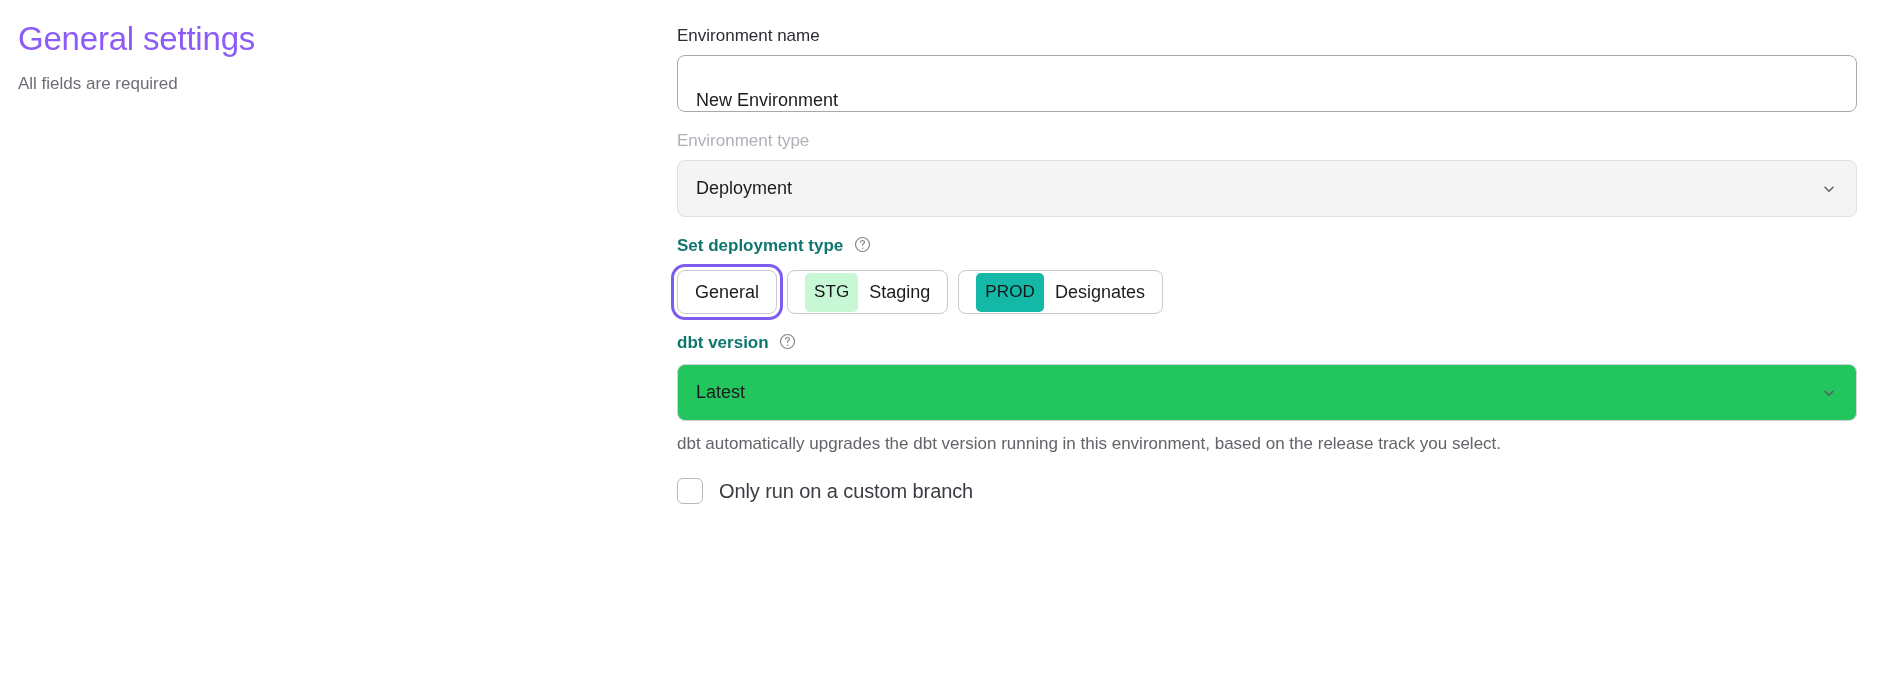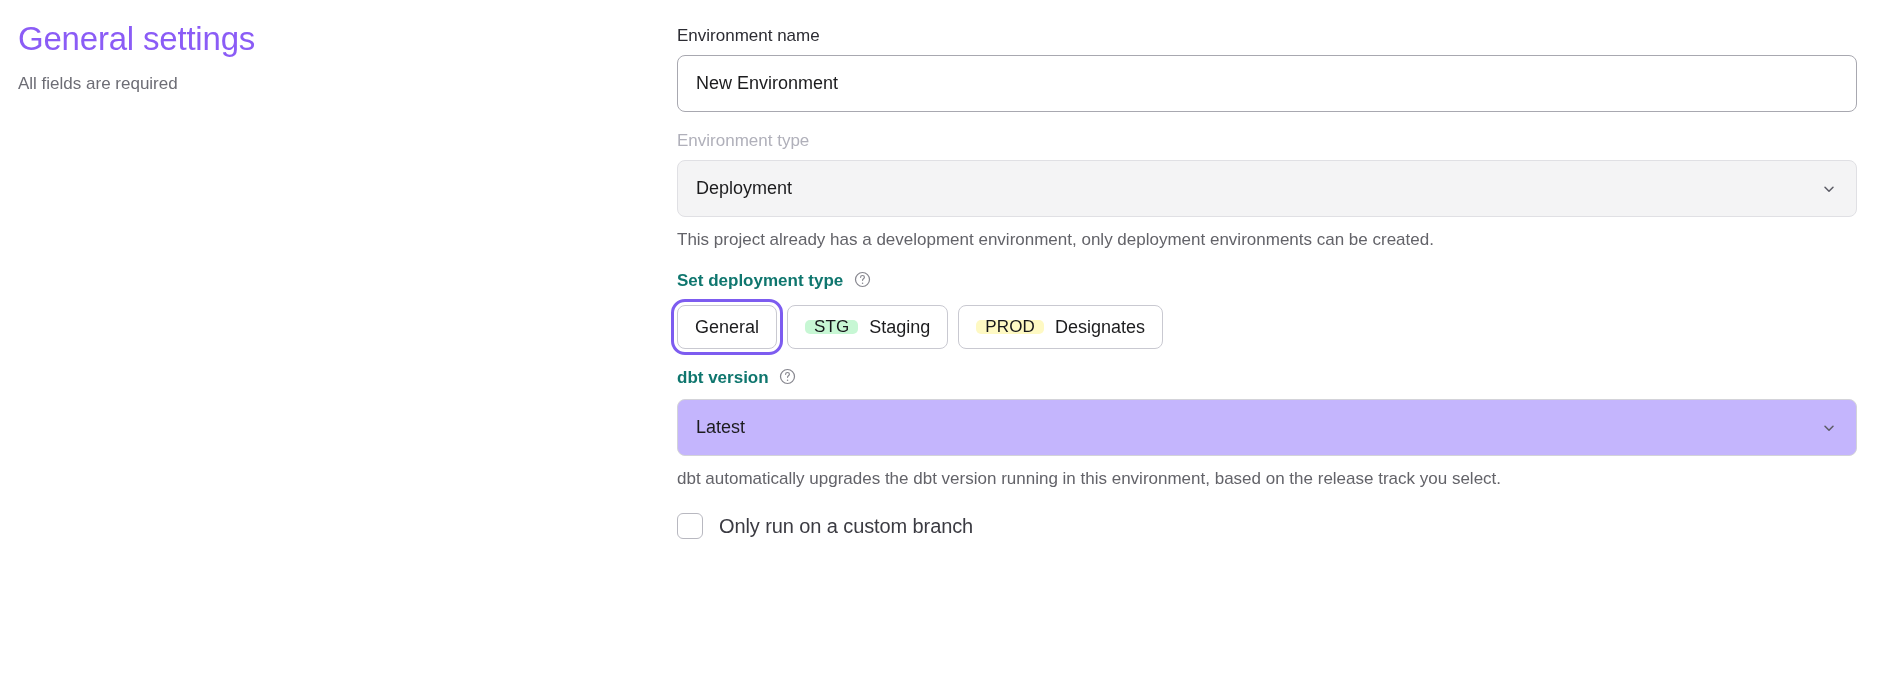--- a/index.html
+++ b/index.html
@@ -69,32 +69,32 @@
     margin-bottom: 0;
   }
 
   .text-input {
     width: 1180px;
     height: 57px;
     border: 1px solid #a8a8b0;
     border-radius: 8px;
     background: #ffffff;
     display: flex;
-    align-items: center;
+    align-items: flex-end;
     padding: 0 18px;
     font-size: 18px;
     color: #1c1c1e;
   }
 
   .select-box {
     width: 1180px;
     height: 57px;
     border: 1px solid #d3d3d9;
     border-radius: 8px;
-    background: #c4b5fd;
+    background: #22c55e;
     display: flex;
     align-items: center;
     justify-content: space-between;
     padding: 0 18px;
     font-size: 18px;
     color: #1c1c1e;
   }
   .select-box.disabled {
     background: #f4f4f5;
     border-color: #e0e0e4;
@@ -148,21 +148,21 @@
   }
   .seg-btn.focused {
     outline: 3px solid #7d5cf0;
     outline-offset: 3px;
     border-color: #c9c9d1;
   }
   .seg-badge {
     display: inline-flex;
     align-items: center;
     justify-content: center;
-    height: 14px;
+    height: 39px;
     padding: 0 9px;
     border-radius: 5px;
     font-size: 17px;
     font-weight: 400;
     color: #16161a;
     letter-spacing: 0.1px;
   }
 
   
   .check-row {
@@ -207,21 +207,20 @@
     <div class="field-block" style="margin-top:17px;">
       <label class="field-label disabled">Environment type</label>
       <div class="select-box disabled">
         <span>Deployment</span>
         <span class="chev">
           <svg width="14" height="14" viewBox="0 0 14 14" fill="none" stroke="currentColor" stroke-width="1.5" stroke-linecap="round" stroke-linejoin="round">
             <path d="M3 5.2 L7 9.2 L11 5.2"></path>
           </svg>
         </span>
       </div>
-      <div class="help-text" style="margin-top:11px;">This project already has a development environment, only deployment environments can be created.</div>
     </div>
 
     <div class="field-block" style="margin-top:17px;">
       <div>
         <span class="field-label strong">Set deployment type</span>
         <span class="help-icon">
           <svg width="17" height="17" viewBox="0 0 17 17" fill="none" stroke="currentColor" stroke-width="1.2">
             <circle cx="8.5" cy="8.5" r="7"></circle>
             <path d="M6.6 6.3c0-1.05.86-1.8 1.9-1.8s1.9.75 1.9 1.75c0 1.6-1.85 1.5-1.85 3.05" stroke-linecap="round"></path>
             <circle cx="8.55" cy="12.2" r="0.75" fill="currentColor" stroke="none"></circle>
@@ -234,21 +233,21 @@
         <button class="seg-btn focused">
           <span>General</span>
         </button>
 
         <button class="seg-btn">
           <span class="seg-badge" style="background:#c7f7d4;">STG</span>
           <span>Staging</span>
         </button>
 
         <button class="seg-btn">
-          <span class="seg-badge" style="background:#fef9c3;">PROD</span>
+          <span class="seg-badge" style="background:#14b8a6;">PROD</span>
           <span>Designates</span>
         </button>
 
       </div>
     </div>
 
     <div class="field-block" style="margin-top:17px;">
       <div>
         <span class="field-label strong">dbt version</span>
         <span class="help-icon">

